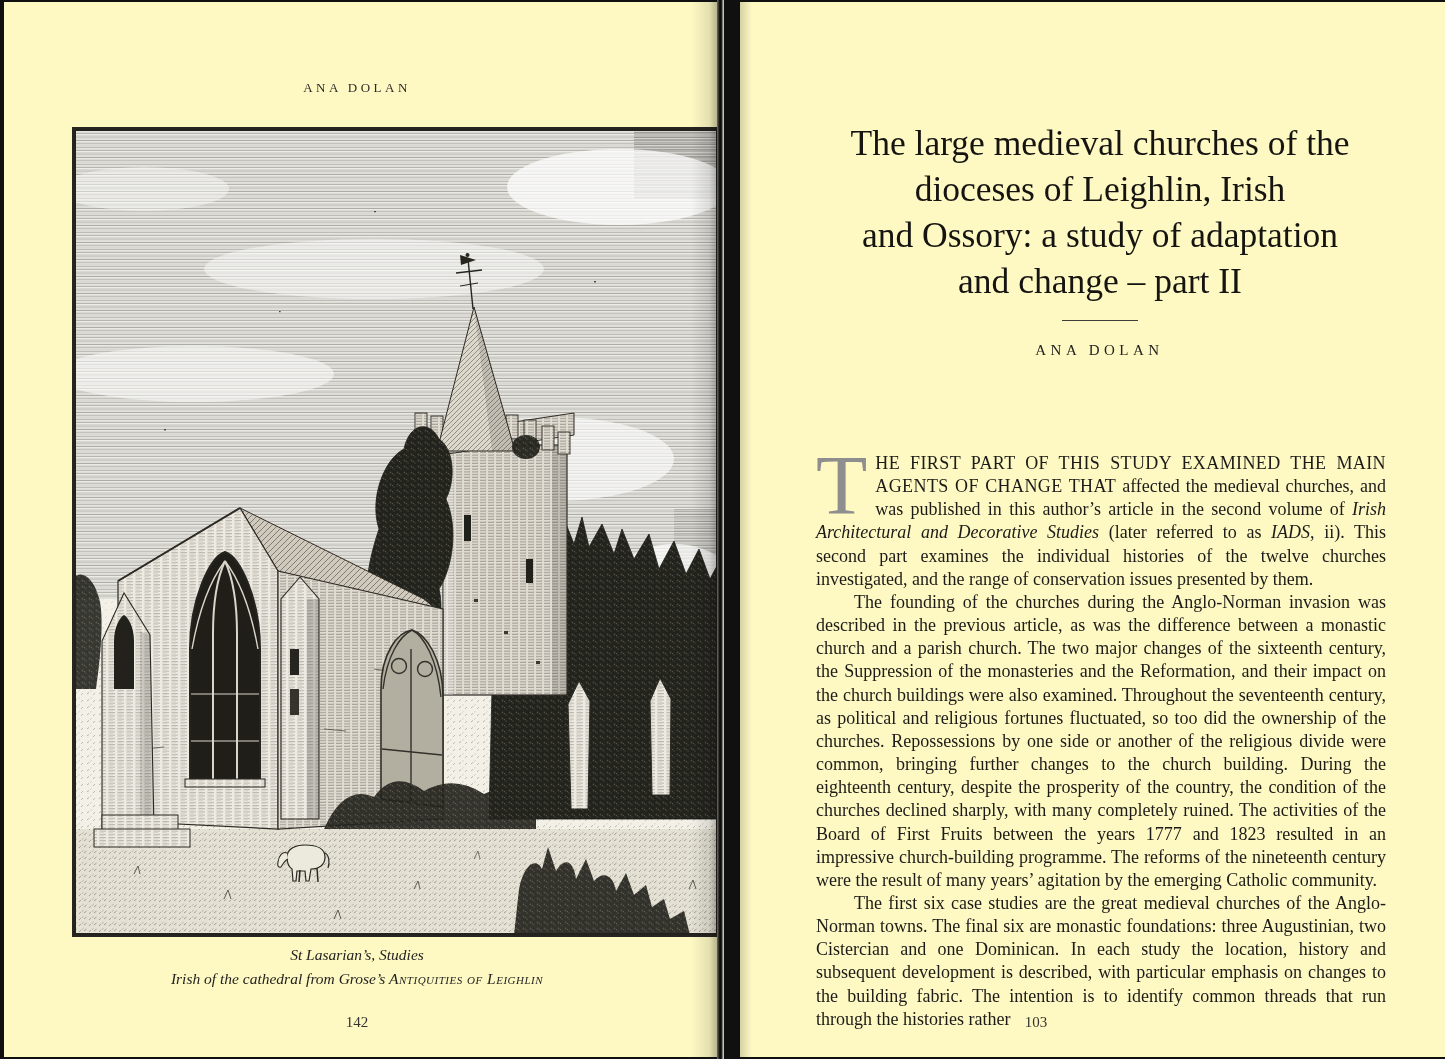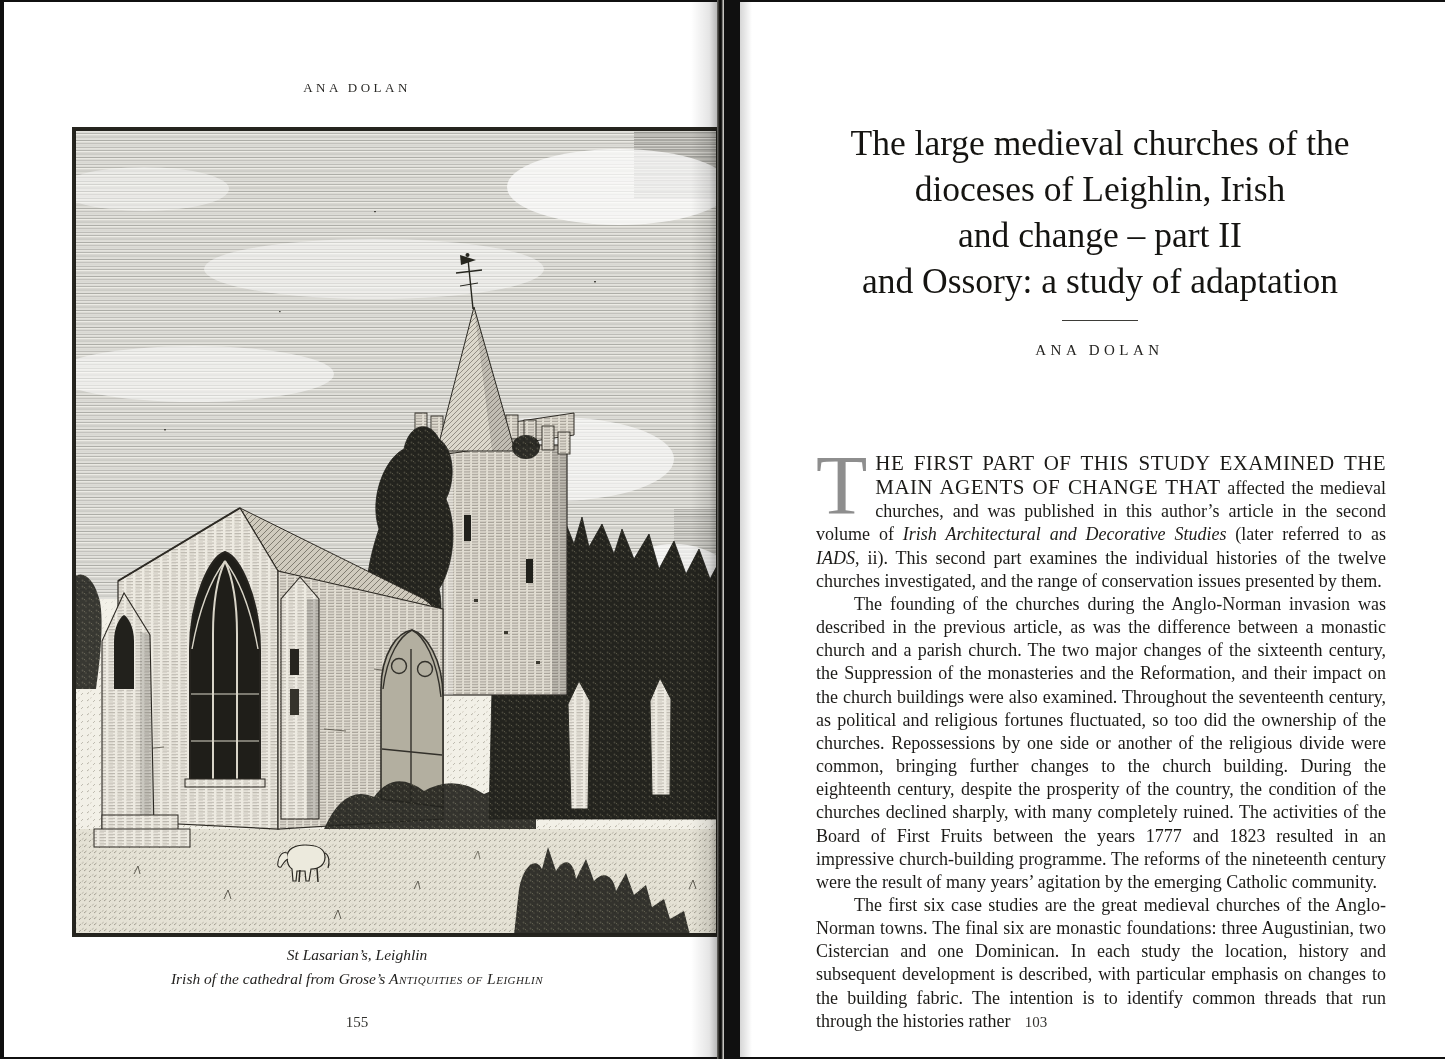--- a/index.html
+++ b/index.html
@@ -2,21 +2,21 @@
 <html><head>
 <meta charset="utf-8">
 <style>
   html,body{margin:0;padding:0;}
   body{
     width:1445px;height:1059px;overflow:hidden;position:relative;
     background:#101010;
     font-family:"Liberation Serif","DejaVu Serif",serif;
     color:#1c1b18;
   }
-  .page{position:absolute;top:2px;height:1055px;background:#ffffff;}
+  .page{position:absolute;top:2px;height:1055px;background:#fef9c3;}
   .page-left{left:4px;width:713px;}
   .page-left::after{
     content:"";position:absolute;top:0;right:0;width:26px;height:100%;
     background:linear-gradient(to right, rgba(0,0,0,0) 0%, rgba(0,0,0,0.10) 70%, rgba(0,0,0,0.28) 100%);
     pointer-events:none;
   }
   .gutter{
     position:absolute;left:717px;top:0;width:7px;height:1059px;
     background:linear-gradient(to right,#6f6e6a 0%,#161512 35%,#060605 60%,#8f8e8a 82%,#e9e8e4 100%);
   }
@@ -67,21 +67,21 @@
     font-size:18px;line-height:23.15px;text-align:justify;color:#1c1b18;
   }
   .article p{margin:0;}
   .article p.indented{text-indent:38px;}
   .dropcap{
     float:left;
     font-size:84px;line-height:64px;
     padding:2px 8px 0 0;
     color:#8e8e8e;
   }
-  .firstline-caps{font-size:21px;letter-spacing:0.4px;}
+  .firstline-caps{font-size:18px;letter-spacing:0.4px;}
   .ital{font-style:italic;}
 </style>
 </head>
 <body>
 
 <div class="page page-left">
 
   <div class="running-head">ANA DOLAN</div>
 
   <div class="engraving-box">
@@ -263,36 +263,36 @@
         <line x1="27" y1="35" x2="26" y2="47" stroke="#2a2822" stroke-width="1.5"></line>
       </g>
 
       <path d="M440,806 L445,760 C450,735 462,728 468,740 L474,718 L482,742 C492,726 500,734 502,750 L512,730 L520,752 C530,740 540,748 542,762 L552,744 L560,766 L572,756 L578,778 L590,770 L596,790 L610,782 L616,806 Z" fill="url(#pLeaf)" opacity="0.92"></path>
 
       <rect x="1" y="1" width="642" height="804" fill="none" stroke="#23221d" stroke-width="2"></rect>
     </svg>
   </div>
 
   <div class="caption">
-    <div>St Lasarian’s, Leighlin</div>
+    <div>St Lasarian’s, Studies</div>
     <div><span>Irish of the cathedral from Grose’s </span><span class="smallcaps">Antiquities of Leighlin</span></div>
   </div>
 
-  <div class="folio folio-left">155</div>
+  <div class="folio folio-left">142</div>
 </div>
 
 <div class="gutter"></div>
 
 <div class="page page-right">
 
   <div class="title-block">
     <div>The large medieval churches of the</div>
     <div>dioceses of Leighlin, Irish</div>
+    <div>and Ossory: a study of adaptation</div>
     <div>and change – part II</div>
-    <div>and Ossory: a study of adaptation</div>
   </div>
 
   <div class="title-rule"></div>
 
   <div class="byline">ANA DOLAN</div>
 
   <div class="article">
     <p><span class="dropcap">T</span><span class="firstline-caps">HE FIRST PART OF THIS STUDY EXAMINED THE MAIN AGENTS OF CHANGE THAT</span><span> affected the medieval churches, and was published in this author’s article in the second volume of </span><span class="ital">Irish Architectural and Decorative Studies</span><span> (later referred to as </span><span class="ital">IADS</span><span>, ii). This second part examines the individual histories of the twelve churches investigated, and the range of conservation issues presented by them.</span></p>
     <p class="indented">The founding of the churches during the Anglo-Norman invasion was described in the previous article, as was the difference between a monastic church and a parish church. The two major changes of the sixteenth century, the Suppression of the monasteries and the Reformation, and their impact on the church buildings were also examined. Throughout the seventeenth century, as political and religious fortunes fluctuated, so too did the ownership of the churches. Repossessions by one side or another of the religious divide were common, bringing further changes to the church building. During the eighteenth century, despite the prosperity of the country, the condition of the churches declined sharply, with many completely ruined. The activities of the Board of First Fruits between the years 1777 and 1823 resulted in an impressive church-building programme. The reforms of the nineteenth century were the result of many years’ agitation by the emerging Catholic community.</p>
     <p class="indented">The first six case studies are the great medieval churches of the Anglo-Norman towns. The final six are monastic foundations: three Augustinian, two Cistercian and one Dominican. In each study the location, history and subsequent development is described, with particular emphasis on changes to the building fabric. The intention is to identify common threads that run through the histories rather</p>

